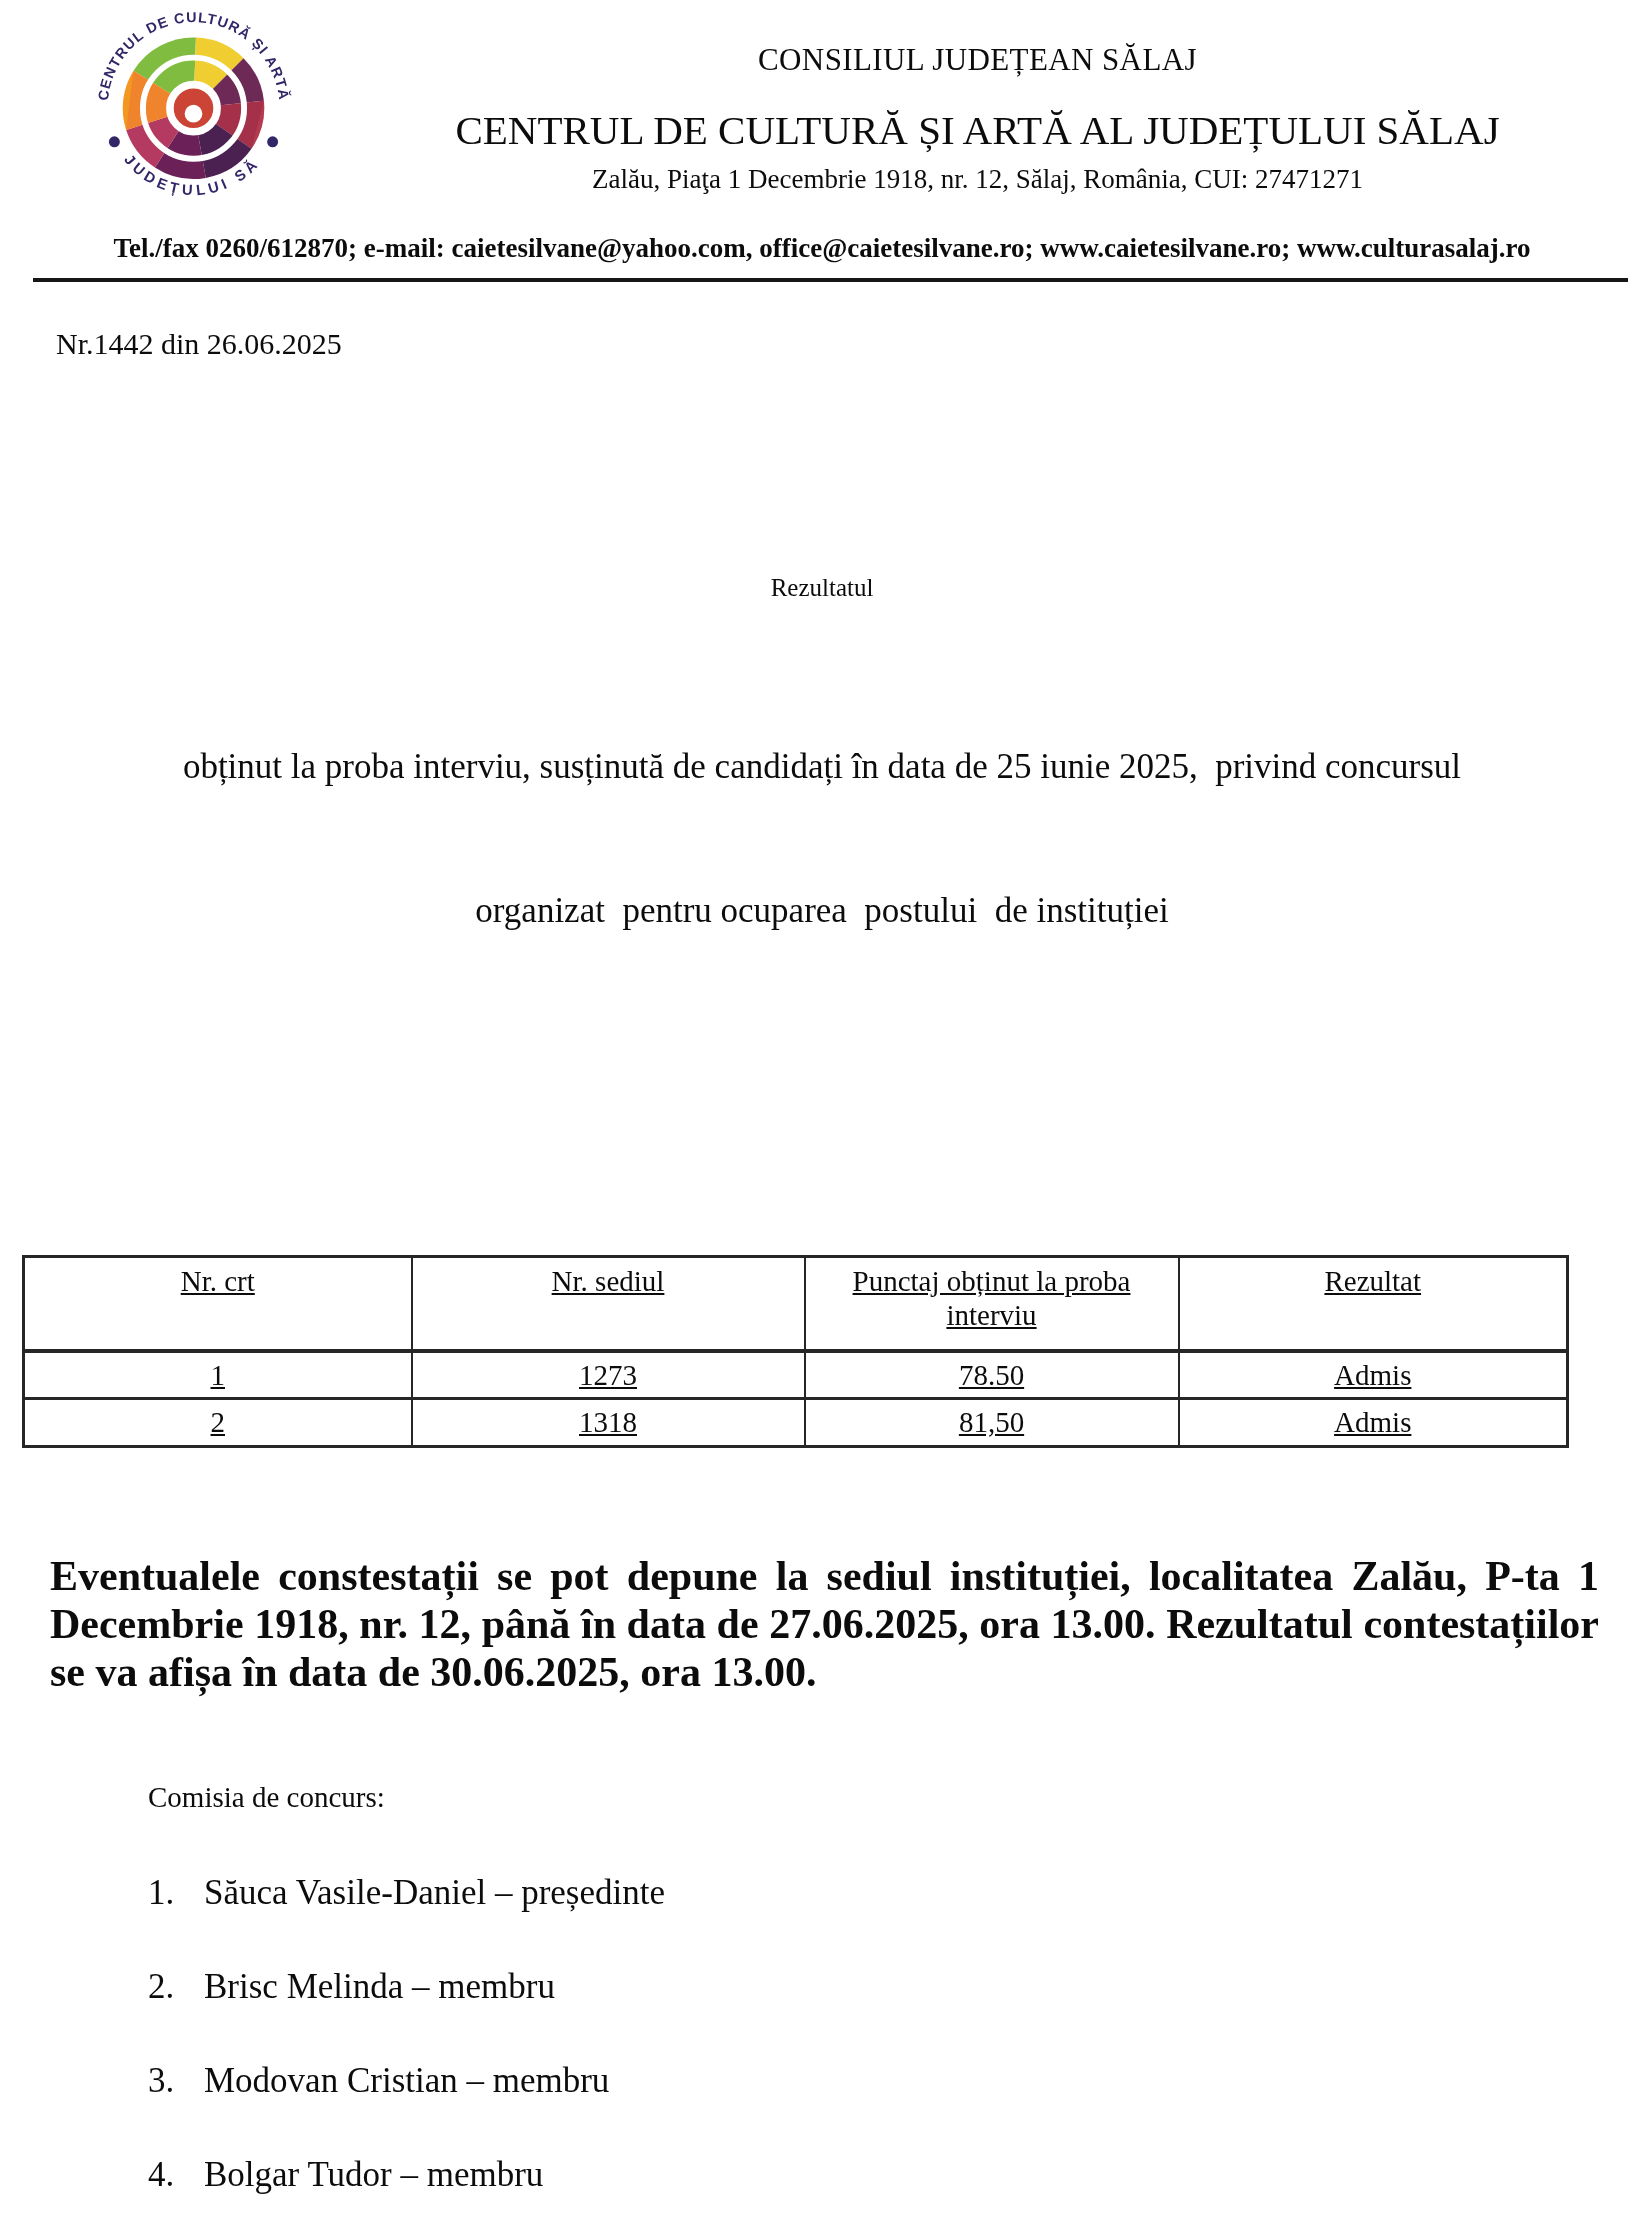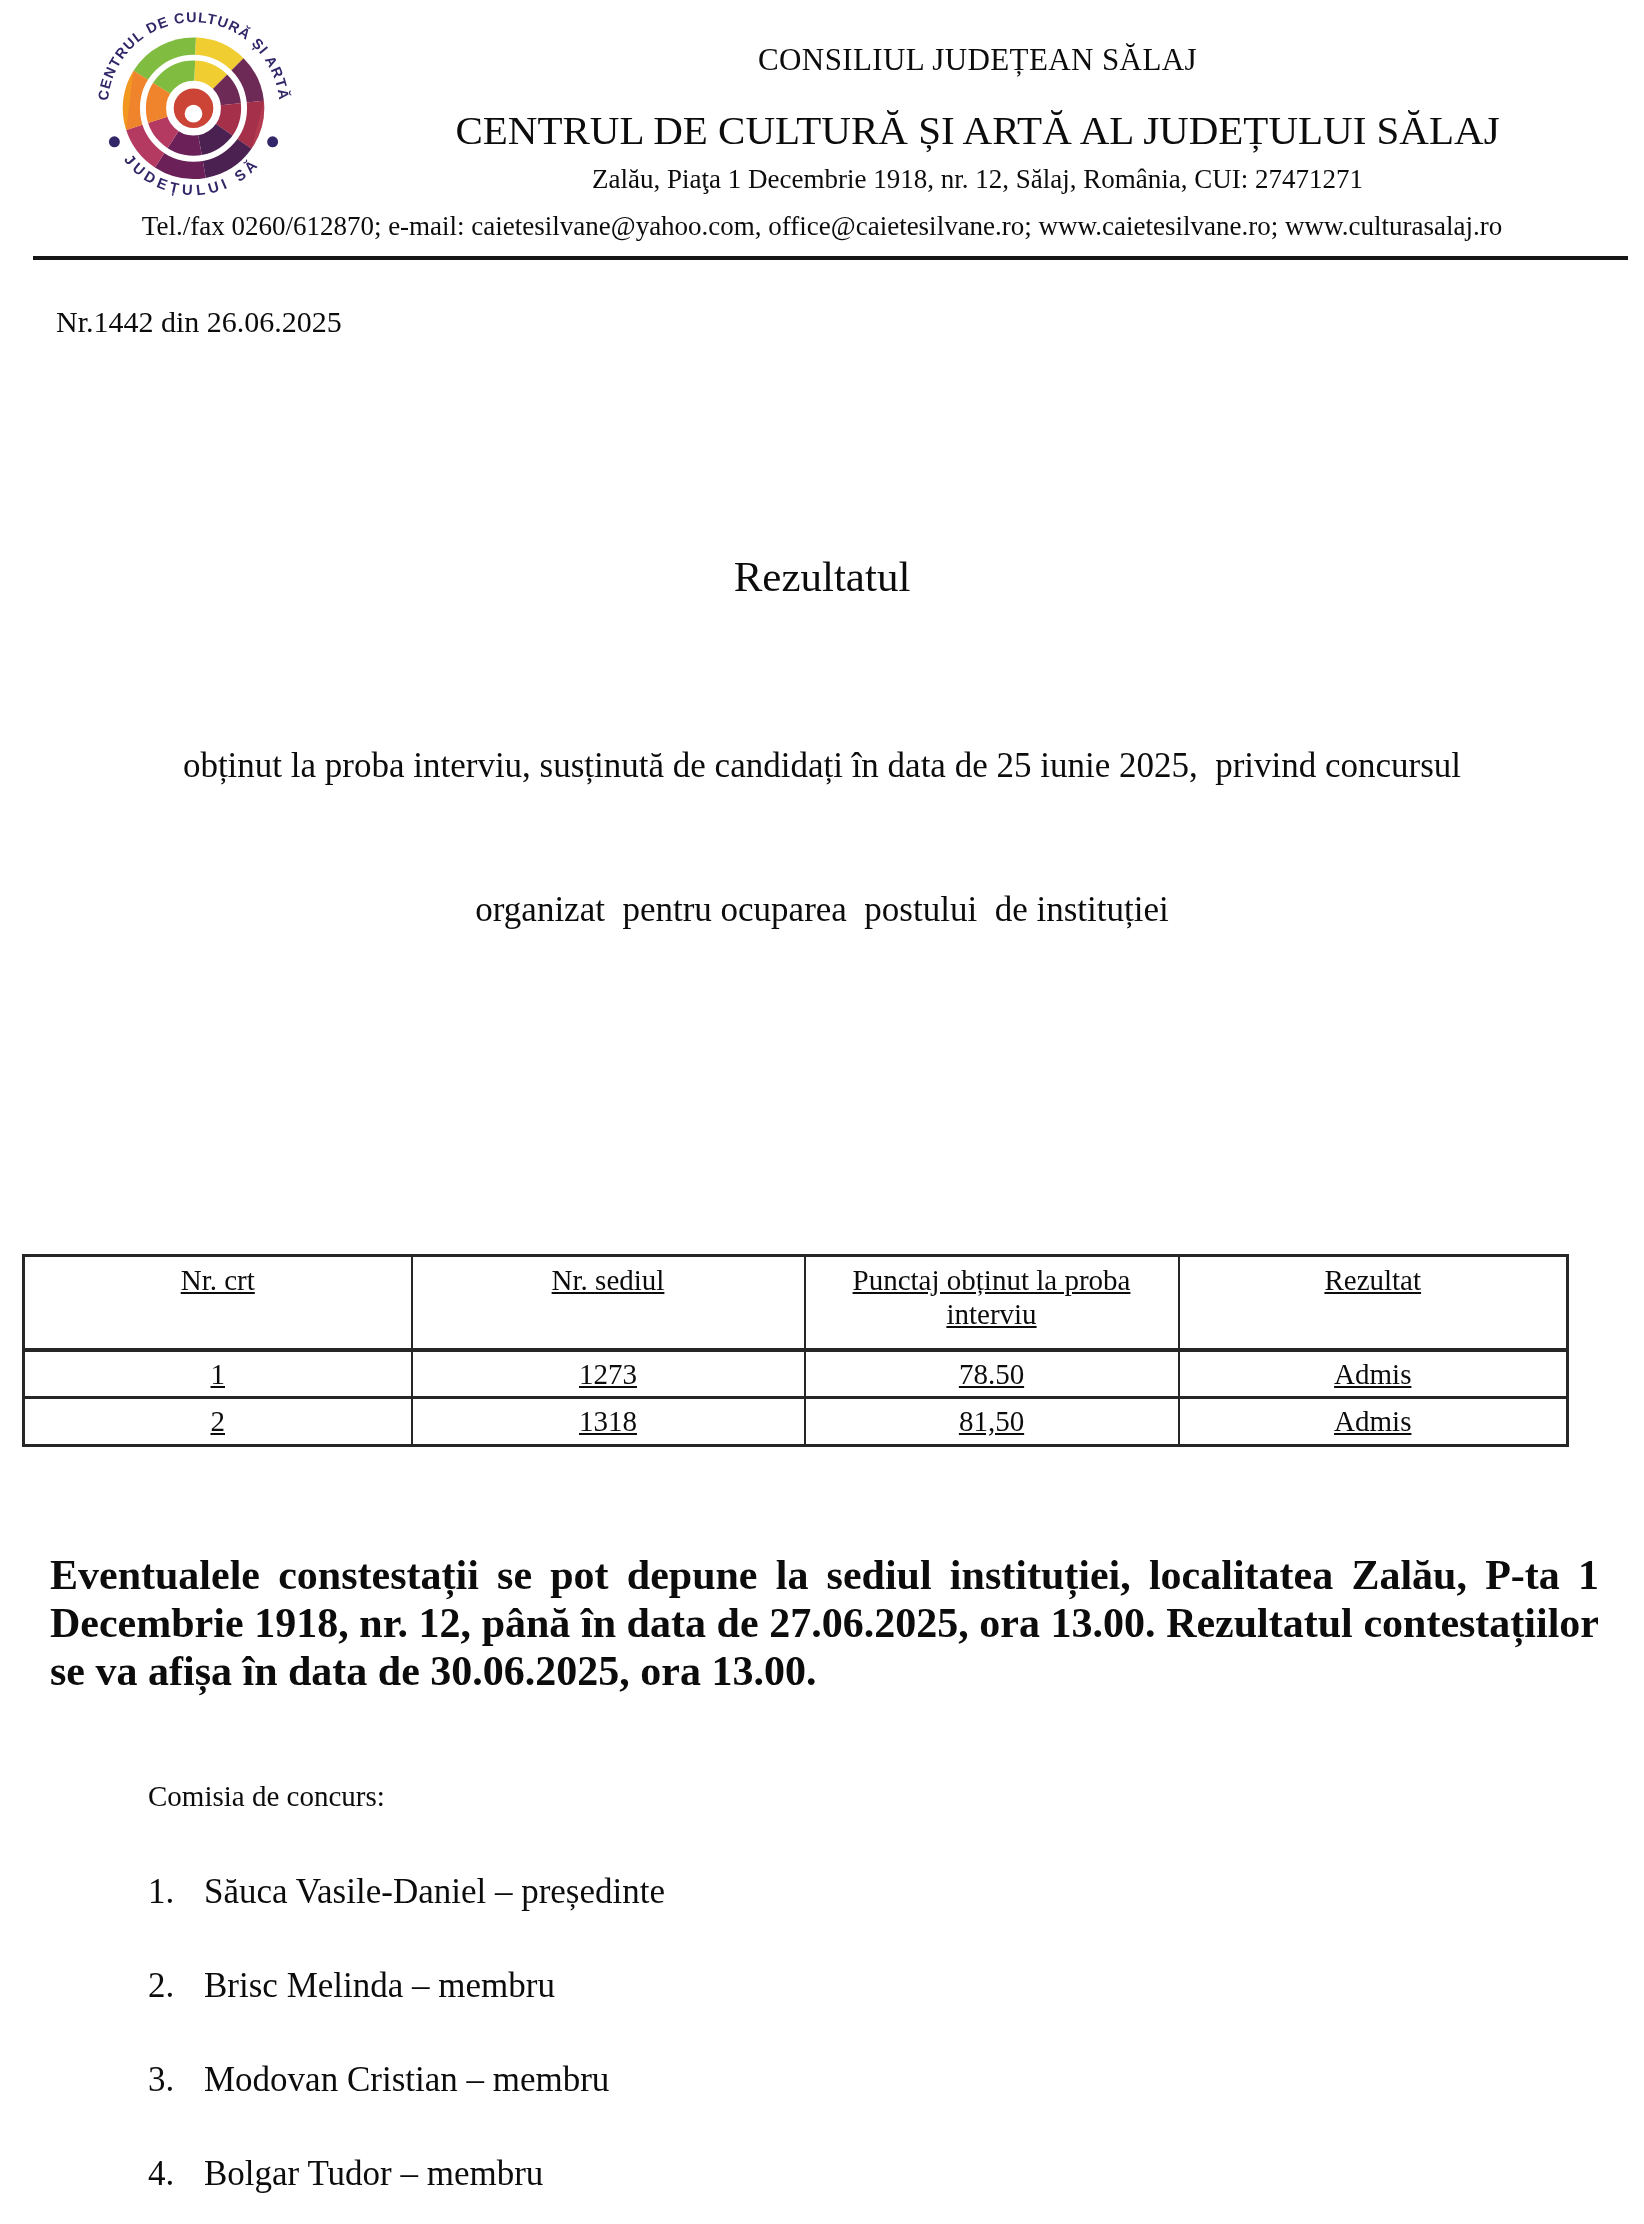--- a/index.html
+++ b/index.html
@@ -19,26 +19,26 @@
   .logo-wrap { position: absolute; left: 83px; top: 1.7px; width: 221px; height: 209px; }
   .logo-wrap svg { width: 100%; height: 100%; }
   .arc-text { font-family: "Liberation Sans", sans-serif; font-weight: 700; font-size: 17px; letter-spacing: 1.4px; }
   .arc-text-bottom { font-family: "Liberation Sans", sans-serif; font-weight: 700; font-size: 17.5px; letter-spacing: 5px; }
 
   .head-text { margin-left: 261px; text-align: center; padding-top: 35px; }
   .council { font-size: 31px; letter-spacing: 0.4px; }
   .institution { font-size: 41px; margin-top: 28px; white-space: nowrap; }
   .address { font-size: 27px; margin-top: 10.4px; }
 
-  .contact { text-align: center; font-size: 27px; margin-top: 16px; }
+  .contact { text-align: center; font-size: 27px; margin-top: 38px; font-weight: bold; }
   .header-divider { margin: 14px 15.6px 0 33px; border-top: 3.5px solid #161616; border-bottom: 1.7px solid #161616; height: 2.6px; }
 
   
   .reg-line { margin: 45px 0 0 56px; font-size: 30px; }
-  .doc-title { text-align: center; font-size: 43px; margin-top: 213px; }
+  .doc-title { text-align: center; font-size: 25px; margin-top: 213px; }
   .subtitle { text-align: center; font-size: 35px; margin-top: 45px; line-height: 48px; white-space: pre-wrap; padding: 0 26px; }
 
   table.results {
     margin: 224px 0 0 22px;
     width: 1543px;
     border-collapse: collapse;
     font-size: 29px;
     table-layout: fixed;
     text-decoration: underline;
   }

